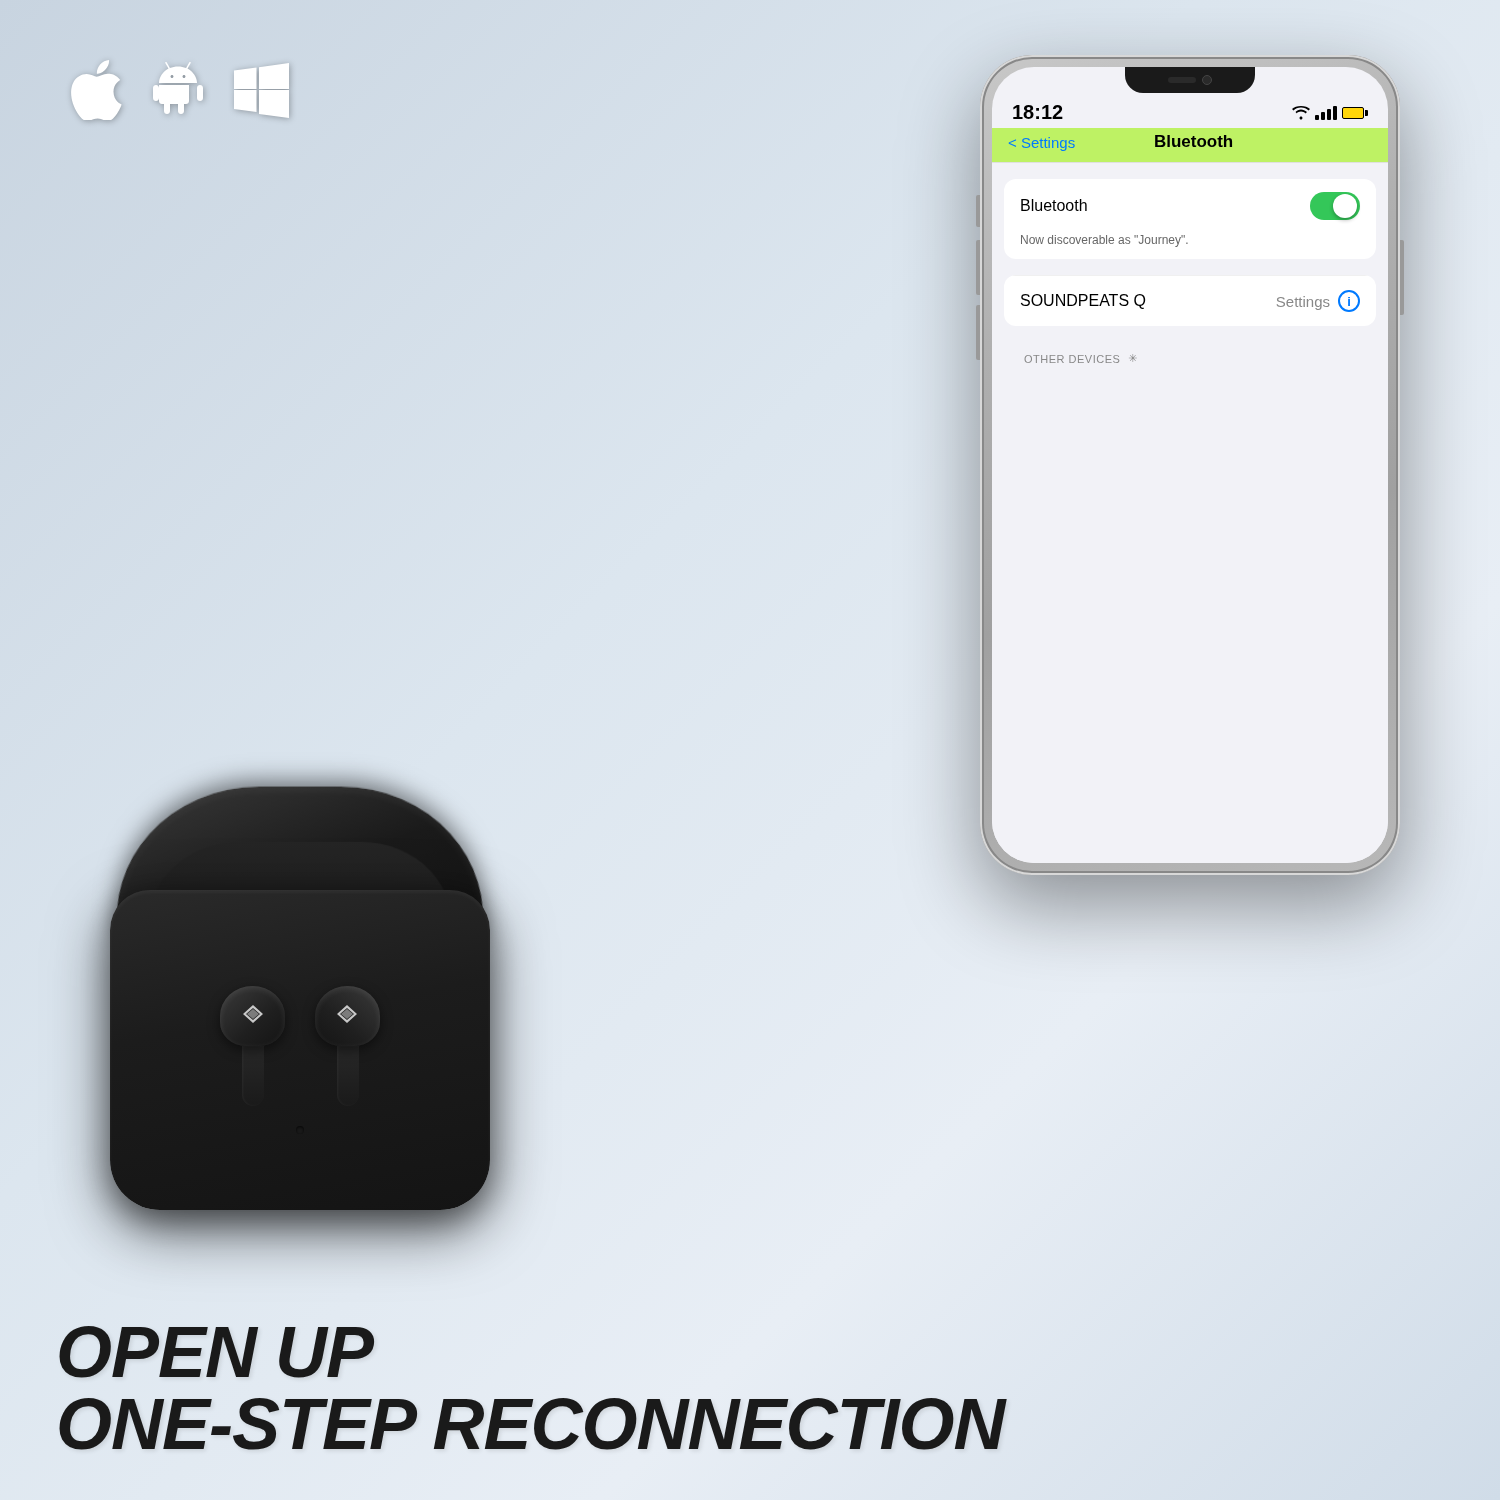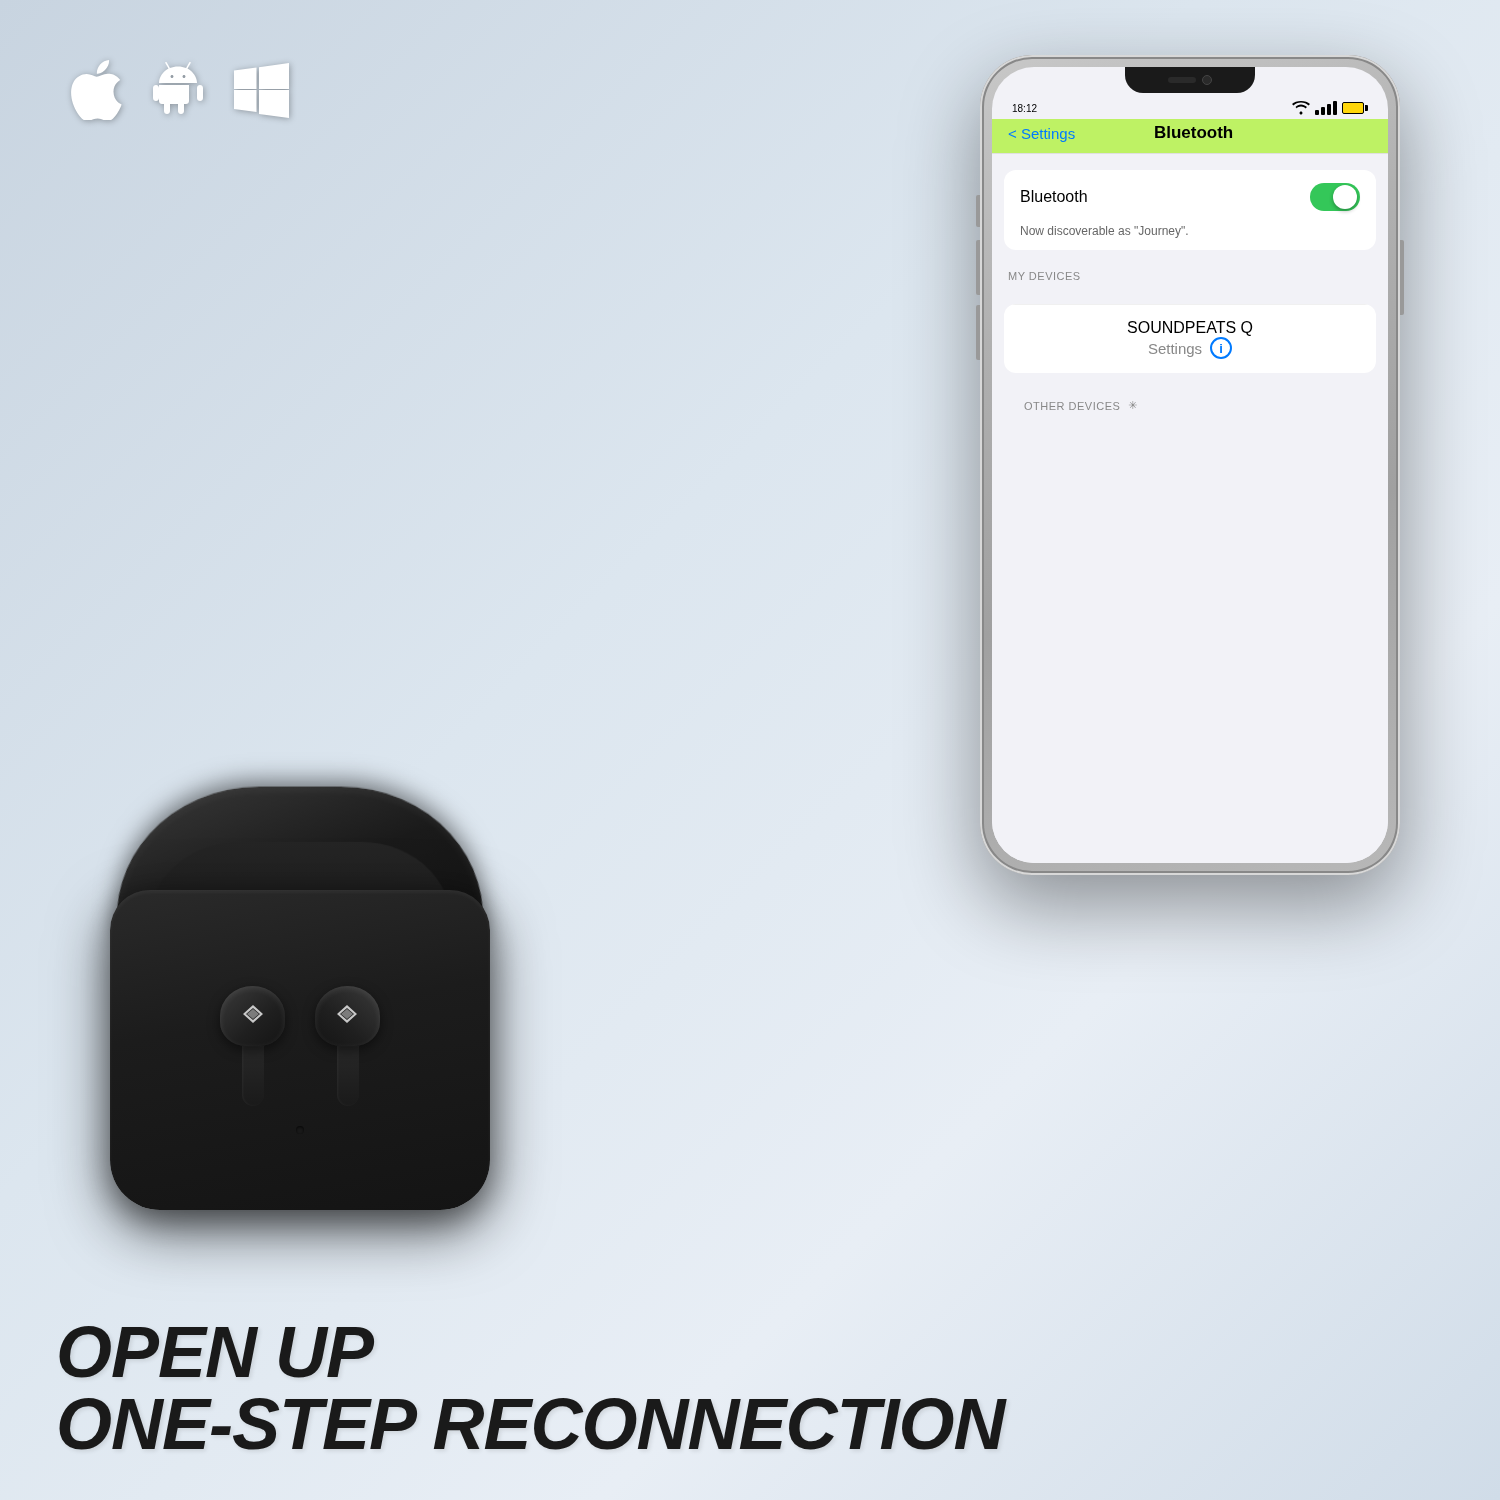--- a/index.html
+++ b/index.html
@@ -98,22 +98,22 @@
       justify-content: space-between;
       align-items: center;
       padding: 8px 20px 4px 20px;
       margin-top: 26px;
       font-size: 13px;
       font-weight: 600;
       color: #000;
     }
 
     .status-time {
-      font-size: 10px;
-      font-weight: 400;
+      font-size: 20px;
+      font-weight: 700;
     }
 
     .status-icons {
       display: flex;
       align-items: center;
       gap: 5px;
     }
 
     
     .nav-bar {
@@ -200,21 +200,20 @@
       font-weight: 500;
       letter-spacing: 0.5px;
     }
 
     .device-row {
       display: flex;
       align-items: center;
       justify-content: space-between;
       padding: 14px 16px;
       border-top: 1px solid #f0f0f0;
-      flex-direction: column;
     }
 
     .device-name {
       font-size: 16px;
       color: #000;
     }
 
     .device-status {
       display: flex;
       align-items: center;
@@ -532,21 +531,20 @@
         <div class="section-card">
           <div class="bt-toggle-row">
             <span class="bt-label">Bluetooth</span>
             <div class="toggle-switch">
               <div class="toggle-knob"></div>
             </div>
           </div>
           <div class="discoverable-text">Now discoverable as "Journey".</div>
         </div>
 
-        <div class="section-label">MY DEVICES</div>
         <div class="section-card">
           <div class="device-row">
             <span class="device-name">SOUNDPEATS Q</span>
             <div class="device-status">
               <span>Settings</span>
               <div class="info-btn">i</div>
             </div>
           </div>
         </div>
 

